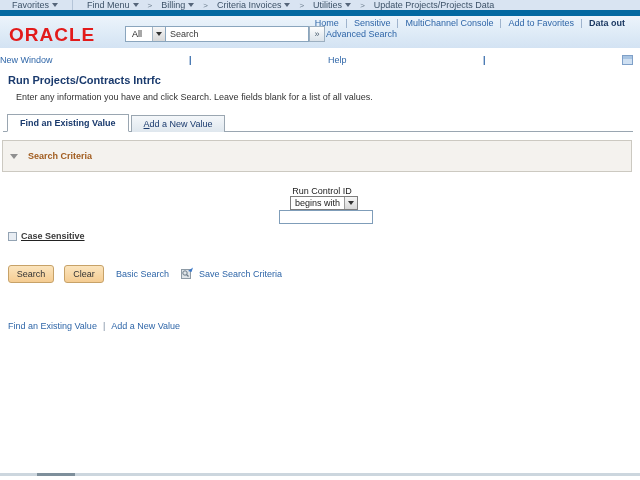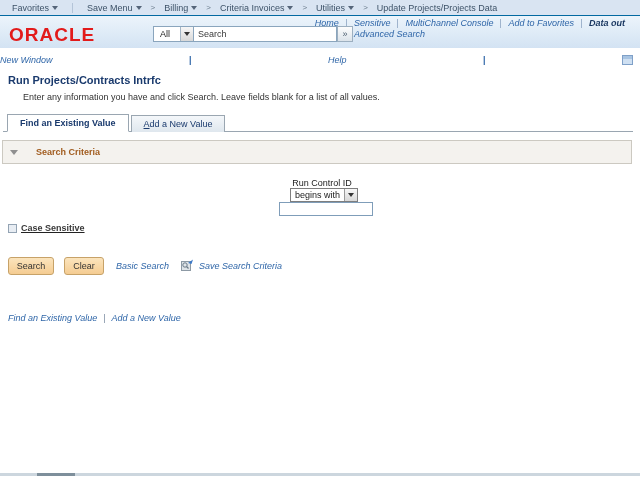--- a/index.html
+++ b/index.html
@@ -5,27 +5,27 @@
   * { box-sizing: border-box; margin: 0; padding: 0; }
   html, body { width: 640px; height: 480px; }
   body {
     font-family: "Liberation Sans", sans-serif;
     background: #ffffff;
     position: relative;
     overflow: hidden;
     font-size: 9px;
     color: #222;
   }
-  a { text-decoration: none; cursor: pointer; font-style: italic; }
+  a { text-decoration: none; cursor: pointer; }
 
   
   .crumb-bar {
     height: 16px;
     background: #d9e4f2;
-    border-bottom: 1px solid #0369a1;
+    border-bottom: 6px solid #0369a1;
     display: flex;
     align-items: center;
     padding-left: 8px;
     color: #3d5268;
     white-space: nowrap;
   }
   .crumb-item { display: inline-flex; align-items: center; gap: 3px; margin: 0 4px; color: #3d5268; cursor: pointer; }
   .chevron-down-icon {
     width: 0; height: 0; display: inline-block;
     border-left: 3px solid transparent; border-right: 3px solid transparent;
@@ -46,21 +46,21 @@
   }
   .banner-links a { color: #2f66a8; margin: 0 7px; }
   .banner-links .vsep { width: 1px; height: 9px; background: #9fb4cd; }
   .signout-link { font-weight: bold; color: #17355f !important; }
   .oracle-logo {
     position: absolute; left: 9px; top: 8px;
     color: #e21b1b; font-weight: bold; font-size: 19px; letter-spacing: 1px;
     font-family: "Liberation Sans", sans-serif;
   }
   .search-bar {
-    position: absolute; left: 153px; top: 10px;
+    position: absolute; left: 125px; top: 10px;
     display: flex; align-items: stretch; height: 16px;
   }
   .scope-select {
     display: flex; background: #fff; border: 1px solid #8aa5bd; cursor: pointer;
   }
   .scope-text { padding: 2px 6px 0 6px; width: 26px; }
   .select-btn {
     width: 13px; background: linear-gradient(#f7f7f7, #d8d8d8);
     border-left: 1px solid #a5b6c5;
     display: flex; align-items: center; justify-content: center;
@@ -94,41 +94,41 @@
   .util-links .pipe { color: #2f66a8; font-weight: bold; }
   .window-icon {
     display: inline-block; width: 11px; height: 10px;
     border: 1px solid #7fa0c8; background: #cfe0f2; position: relative; cursor: pointer;
   }
   .window-icon::before {
     content: ""; position: absolute; left: 0; top: 0; right: 0; height: 3px;
     background: #a8c4e2;
   }
   .page-title { margin: 9px 0 0 8px; font-size: 11px; font-weight: bold; color: #1a3a6d; }
-  .instructions { margin: 6px 0 0 23px; color: #333; }
+  .instructions { margin: 6px 0 0 16px; color: #333; }
 
   .tabs {
     margin: 11px 0 0 3px; width: 630px;
     display: flex; align-items: flex-end;
     border-bottom: 1px solid #9aa6b1;
     padding-left: 4px;
   }
   .tab {
     padding: 3px 12px 3px 12px; cursor: pointer; color: #1a3a6d;
     border: 1px solid #9aa6b1; border-bottom: none;
     margin-right: 2px; position: relative; top: 1px;
   }
   .tab.active { background: #ffffff; font-weight: bold; border-bottom: 1px solid #fff; }
   .tab.inactive { background: linear-gradient(#f4f7fa, #dfe7ee); }
   .ukey { text-decoration: underline; }
 
   .section-bar {
-    margin: 8px 0 0 2px; width: 630px; height: 24px;
+    margin: 8px 0 0 2px; width: 630px; height: 32px;
     background: #f4f2ee; border: 1px solid #ccc9c1;
-    display: flex; align-items: center; gap: 18px; padding-left: 7px; cursor: pointer;
+    display: flex; align-items: center; gap: 10px; padding-left: 7px; cursor: pointer;
   }
   .collapse-icon {
     width: 0; height: 0;
     border-left: 4px solid transparent; border-right: 4px solid transparent;
     border-top: 5px solid #8f8f8f;
   }
   .section-title { font-weight: bold; color: #a15c1f; }
 
   .field-row { margin: 14px 0 0 8px; display: flex; align-items: center; flex-direction: column; }
   .field-label { margin-right: 4px; color: #222; }
@@ -177,21 +177,21 @@
 </head>
 <body>
 
 <div class="crumb-bar">
   <span class="crumb-item">
     <span>Favorites</span>
     <span class="chevron-down-icon"></span>
   </span>
   <span class="crumb-vsep"></span>
   <span class="crumb-item">
-    <span>Save Menu</span>
+    <span>Find Menu</span>
     <span class="chevron-down-icon"></span>
   </span>
   <span class="crumb-sep">&gt;</span>
   <span class="crumb-item">
     <span>Billing</span>
     <span class="chevron-down-icon"></span>
   </span>
   <span class="crumb-sep">&gt;</span>
   <span class="crumb-item">
     <span>Criteria Invoices</span>

